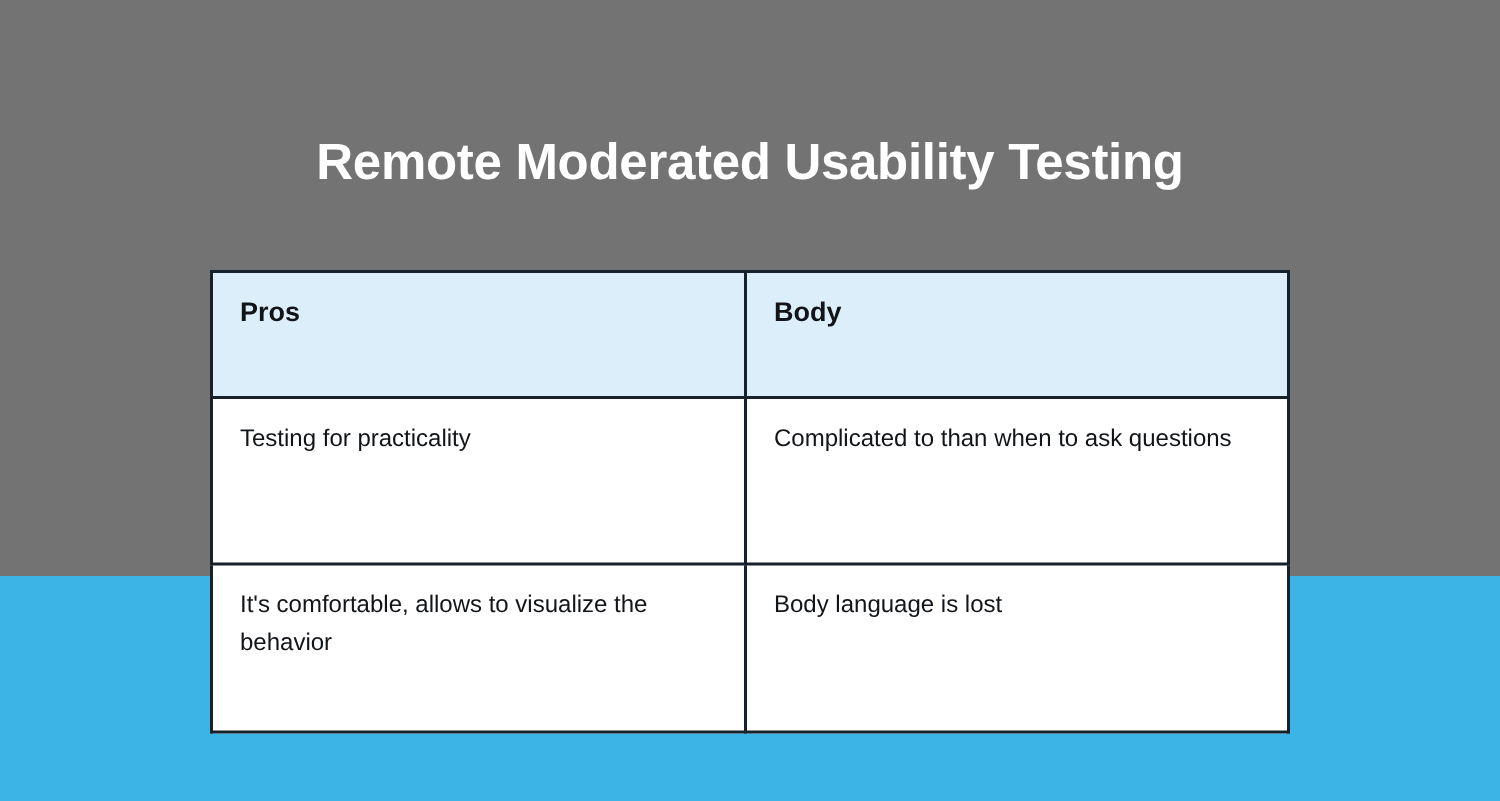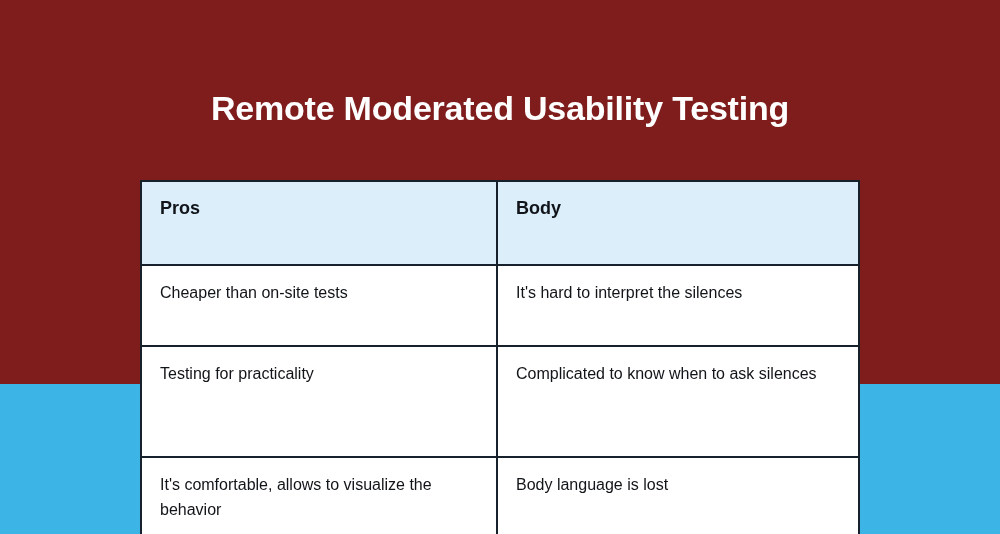--- a/index.html
+++ b/index.html
@@ -11,21 +11,21 @@
     height: 534px;
     background: #3cb4e5;
     font-family: "Liberation Sans", sans-serif;
     overflow: hidden;
   }
 
   .slide {
     position: relative;
     width: 1000px;
     height: 384px;
-    background: #7f1d1d;
+    background: #737373;
     box-sizing: border-box;
   }
 
   .title {
     position: absolute;
     left: 0;
     top: 86px;
     width: 1000px;
     text-align: center;
     color: #ffffff;
@@ -98,27 +98,23 @@
         <col class="col-pros">
         <col class="col-cons">
       </colgroup>
       <thead>
         <tr>
           <th>Pros</th>
           <th>Body</th>
         </tr>
       </thead>
       <tbody>
-        <tr class="row-1">
-          <td>Cheaper than on-site tests</td>
-          <td>It's hard to interpret the silences</td>
-        </tr>
         <tr class="row-2">
           <td>Testing for practicality</td>
-          <td>Complicated to know when to ask silences</td>
+          <td>Complicated to than when to ask questions</td>
         </tr>
         <tr class="row-3">
           <td>It's comfortable, allows to visualize the behavior</td>
           <td>Body language is lost</td>
         </tr>
       </tbody>
     </table>
   </div>
 
 </div>

